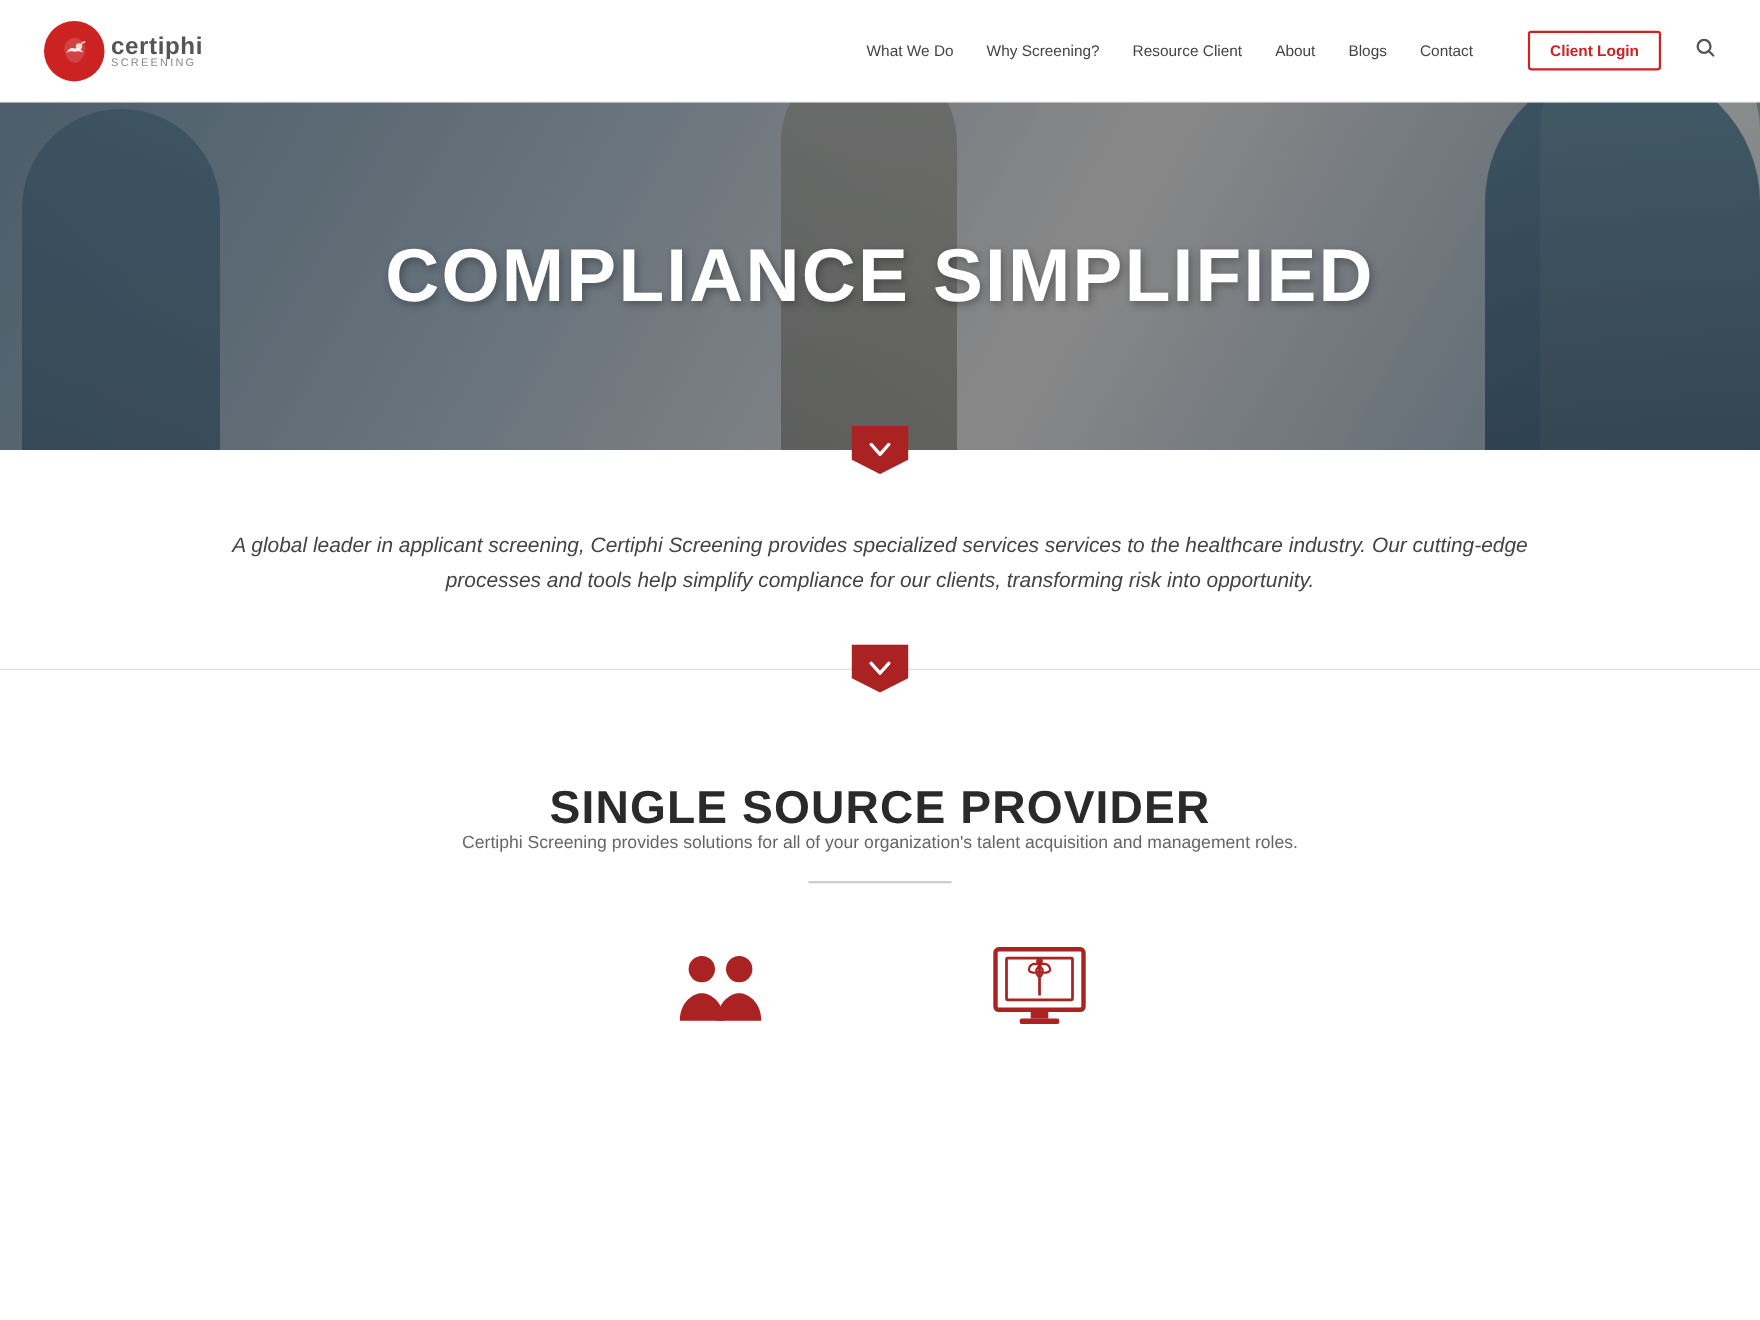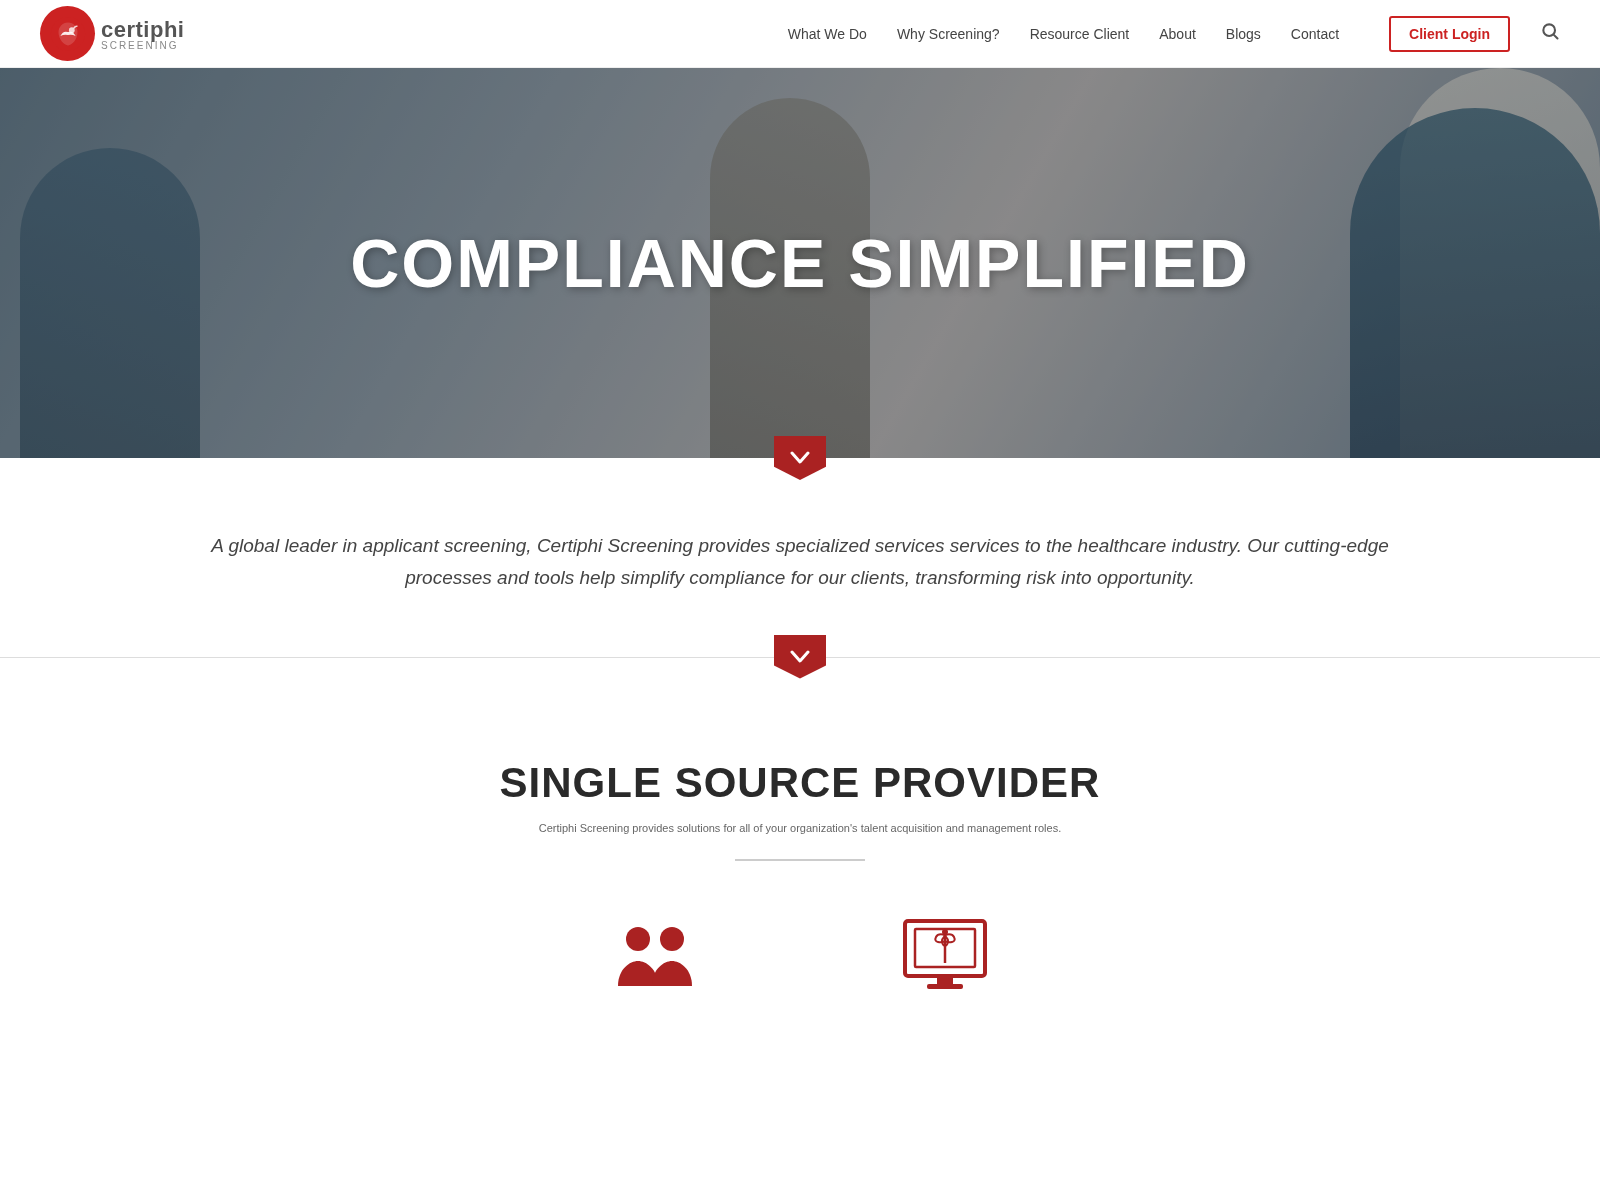--- a/index.html
+++ b/index.html
@@ -4,21 +4,21 @@
   <style>
     * { margin: 0; padding: 0; box-sizing: border-box; }
     body { font-family: 'Arial', sans-serif; background: #fff; color: #333; }
 
     
     .header {
       display: flex;
       align-items: center;
       justify-content: space-between;
       padding: 0 40px;
-      height: 68px;
+      height: 93px;
       background: #fff;
       border-bottom: 1px solid #eee;
       position: relative;
       z-index: 10;
     }
     .logo-area {
       display: flex;
       align-items: center;
     }
     .logo-circle {
@@ -82,21 +82,21 @@
       border: none;
       cursor: pointer;
       color: #555;
       font-size: 20px;
     }
 
     
     .hero {
       position: relative;
       width: 100%;
-      height: 390px;
+      height: 316px;
       overflow: hidden;
       background: #7f1d1d;
     }
     .hero-bg {
       position: absolute;
       inset: 0;
       background: linear-gradient(120deg, #5a8ba8 0%, #8ab0c8 30%, #c8d8e0 60%, #6090b0 100%);
       opacity: 0.85;
     }
     
@@ -235,24 +235,23 @@
     .single-source {
       padding: 50px 40px 60px;
       text-align: center;
     }
     .single-source-title {
       font-size: 42px;
       font-weight: 900;
       color: #2a2a2a;
       letter-spacing: 1px;
       text-transform: uppercase;
-      margin-bottom: 15px;
     }
     .single-source-sub {
-      font-size: 11px;
+      font-size: 16px;
       color: #666;
       margin-bottom: 25px;
     }
     .divider-line {
       width: 130px;
       height: 2px;
       background: #ccc;
       margin: 0 auto 50px;
     }
 

